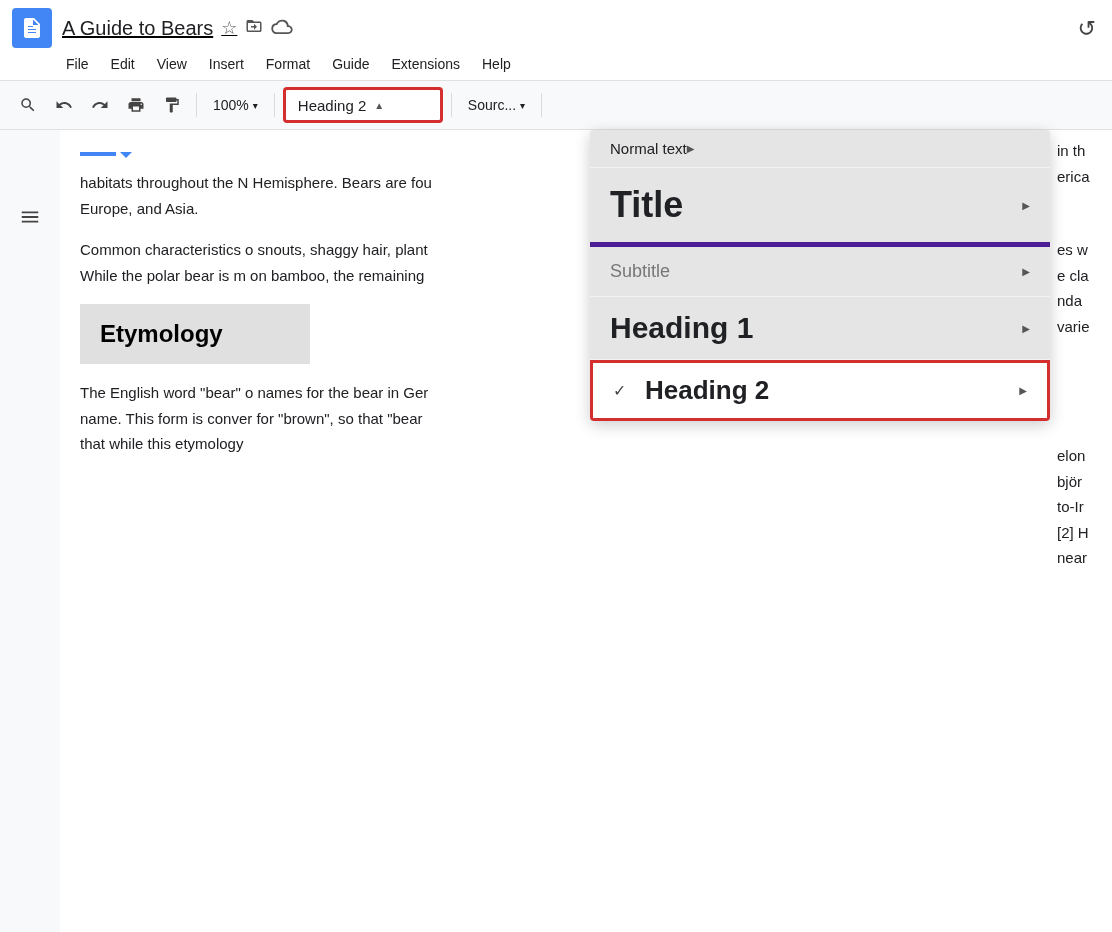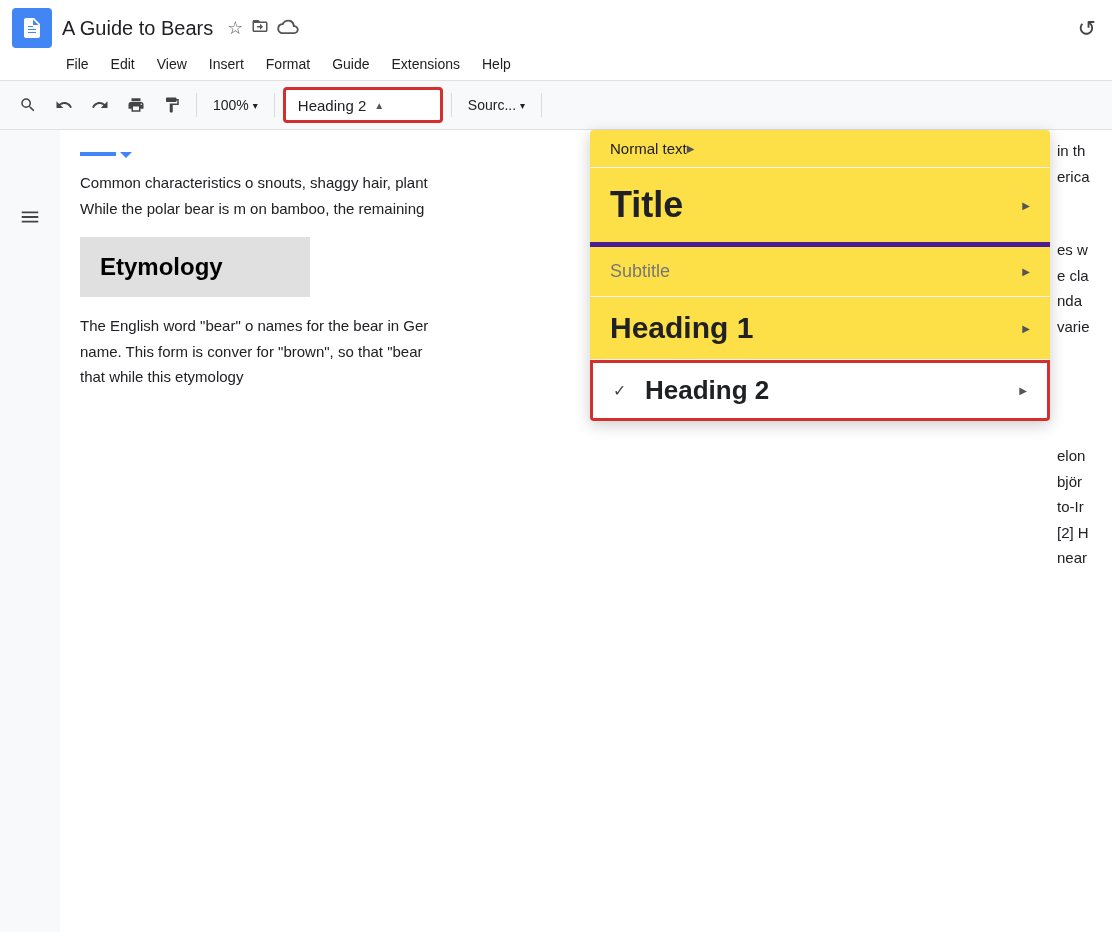--- a/index.html
+++ b/index.html
@@ -44,21 +44,21 @@
     .title-icons {
       display: flex;
       align-items: center;
       gap: 8px;
       margin-left: 8px;
     }
 
     .title-row-inner {
       display: flex;
       align-items: center;
-      gap: 6px;
+      text-decoration: underline;
     }
 
     .menu-row {
       display: flex;
       align-items: center;
       padding: 0 12px 4px 56px;
       gap: 2px;
     }
 
     .menu-item {
@@ -170,21 +170,21 @@
       max-width: 360px;
       overflow: hidden;
     }
 
     
     .dropdown-menu {
       position: absolute;
       left: 590px;
       top: 130px;
       width: 460px;
-      background: #fde047;
+      background: #e5e5e5;
       box-shadow: 0 4px 16px rgba(0,0,0,0.2);
       border-radius: 4px;
       z-index: 100;
       overflow: hidden;
     }
 
     .dropdown-item {
       display: flex;
       align-items: center;
       padding: 10px 20px;
@@ -376,20 +376,23 @@
 
   <div class="document-body">
     
     <div style="position:relative;margin-bottom:12px;">
       <div style="display:flex;gap:4px;align-items:center;margin-bottom:6px;">
         <div style="width:36px;height:4px;background:#4285f4;"></div>
         <div style="width:10px;height:0;border-top:6px solid #4285f4;border-left:6px solid transparent;border-right:6px solid transparent;margin-top:2px;"></div>
       </div>
     </div>
 
+    <div class="doc-paragraph">
+      <span style="font-size:15px;color:#202124;line-height:1.7;">habitats throughout the N Hemisphere. Bears are fou Europe, and Asia.</span>
+    </div>
 
     <div class="doc-paragraph">
       <span style="font-size:15px;color:#202124;line-height:1.7;">Common characteristics o snouts, shaggy hair, plant While the polar bear is m on bamboo, the remaining</span>
     </div>
 
     
     <div style="background:#e0e0e0;padding:16px 20px 16px 20px;display:inline-block;margin-bottom:16px;min-width:230px;">
       <span style="font-size:24px;font-weight:bold;color:#000000;">Etymology</span>
     </div>
 

